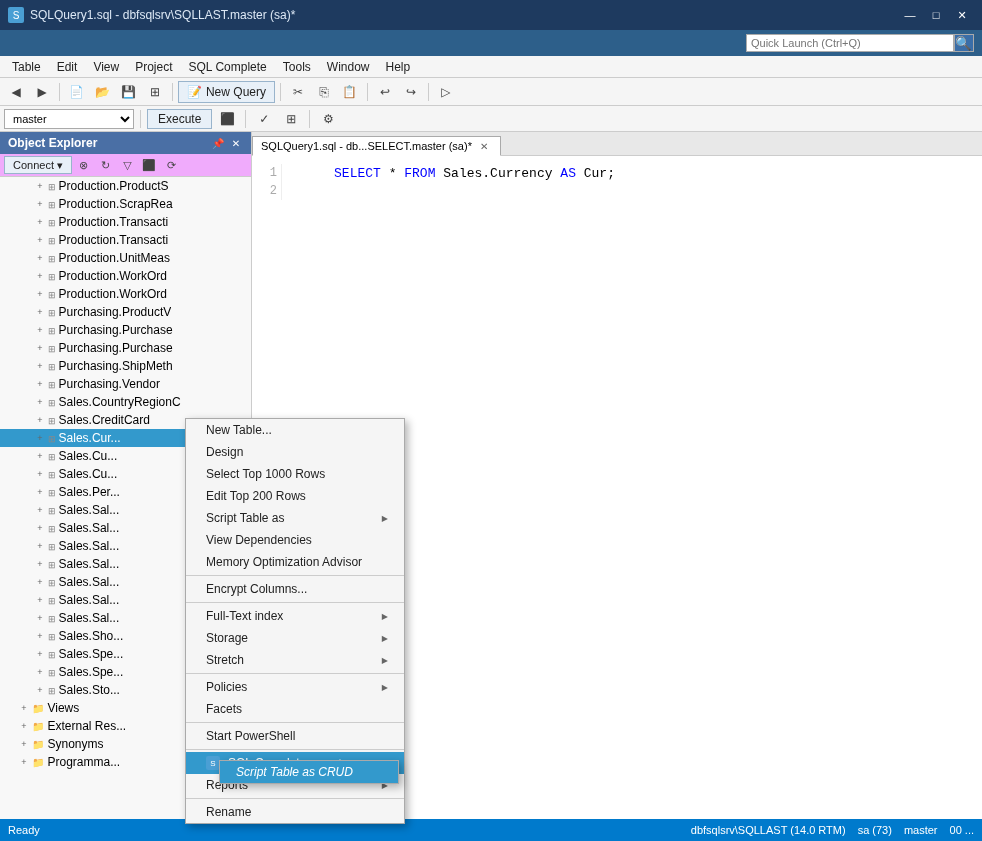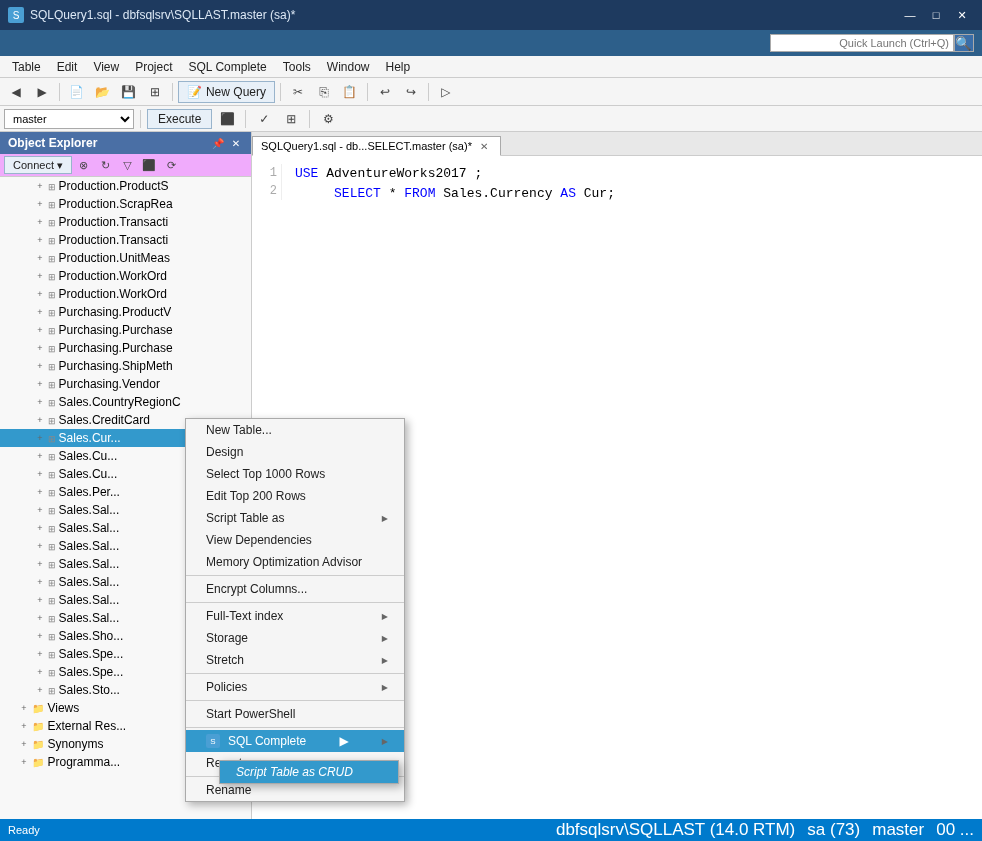--- a/index.html
+++ b/index.html
@@ -63,28 +63,27 @@
     
     .quick-launch-bar {
       background: #2d5f8a;
       height: 26px;
       display: flex;
       align-items: center;
       justify-content: flex-end;
       padding: 0 8px;
     }
     .quick-launch-input {
-      width: 184px;
+      width: 208px;
       height: 18px;
       background: white;
       border: 1px solid #aaa;
       padding: 0 4px;
       font-size: 11px;
       color: #555;
-      text-align: right;
     }
     .quick-launch-btn {
       width: 20px;
       height: 18px;
       background: #3a6ea8;
       border: 1px solid #aaa;
       color: white;
       cursor: pointer;
       display: flex;
       align-items: center;
@@ -197,21 +196,21 @@
       font-size: 11px;
       gap: 8px;
     }
     .status-ready {
       color: white;
     }
     .status-right {
       margin-left: auto;
       display: flex;
       gap: 12px;
-      font-size: 17px;
+      font-size: 11px;
       padding-left: 9px;
     }
 
     
     .object-explorer {
       width: 252px;
       background: #f8f8f8;
       border-right: 1px solid #ccc;
       display: flex;
       flex-direction: column;
@@ -747,25 +746,20 @@
         <span class="tab-close">✕</span>
       </div>
     </div>
     <div class="editor-pane">
       <div class="editor-line-numbers">
         <div>1</div>
         <div>2</div>
       </div>
       <div class="editor-content">
         <div>
-          <span class="sql-keyword">USE</span>
-          <span class="sql-object"> AdventureWorks2017</span>
-          <span class="sql-object">;</span>
-        </div>
-        <div>
           <span class="sql-object">&nbsp;&nbsp;&nbsp;&nbsp;</span>
           <span class="sql-keyword">SELECT</span>
           <span class="sql-object"> * </span>
           <span class="sql-keyword">FROM</span>
           <span class="sql-object"> Sales.Currency </span>
           <span class="sql-keyword">AS</span>
           <span class="sql-object"> Cur;</span>
         </div>
       </div>
     </div>
@@ -806,20 +800,23 @@
   <div class="ctx-item has-submenu">
     <span>Storage</span>
   </div>
   <div class="ctx-item has-submenu">
     <span>Stretch</span>
   </div>
   <div class="ctx-separator"></div>
   <div class="ctx-item has-submenu">
     <span>Policies</span>
   </div>
+  <div class="ctx-item">
+    <span>Facets</span>
+  </div>
   <div class="ctx-separator"></div>
   <div class="ctx-item">
     <span>Start PowerShell</span>
   </div>
   <div class="ctx-separator"></div>
   <div class="ctx-item has-submenu highlighted" style="background:#3399cc; color:white;">
     <span style="display:flex; align-items:center; gap:4px;">
       <span class="sql-complete-icon">S</span>
       <span>SQL Complete</span>
     </span>

